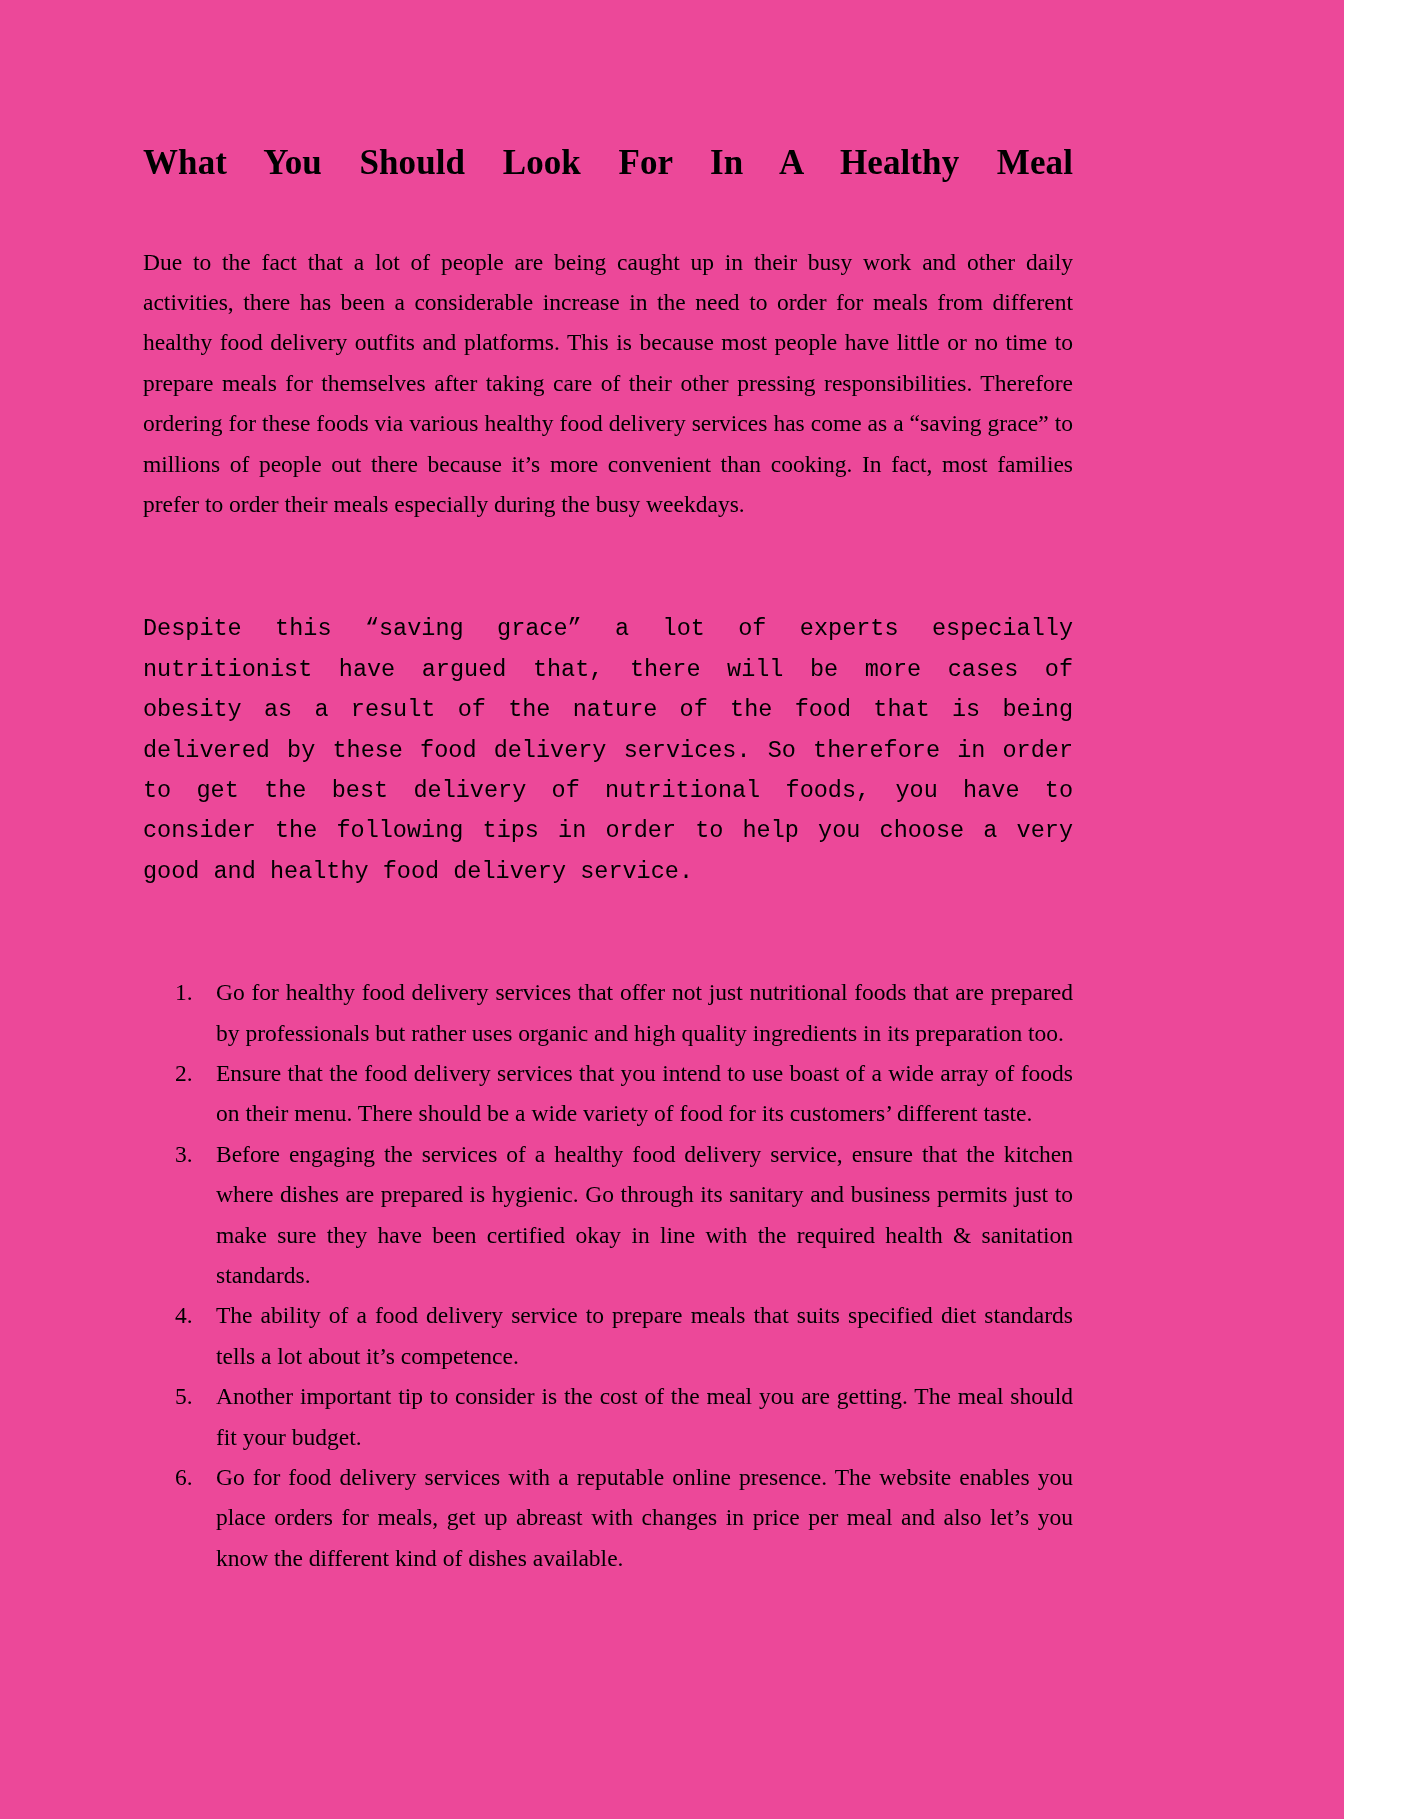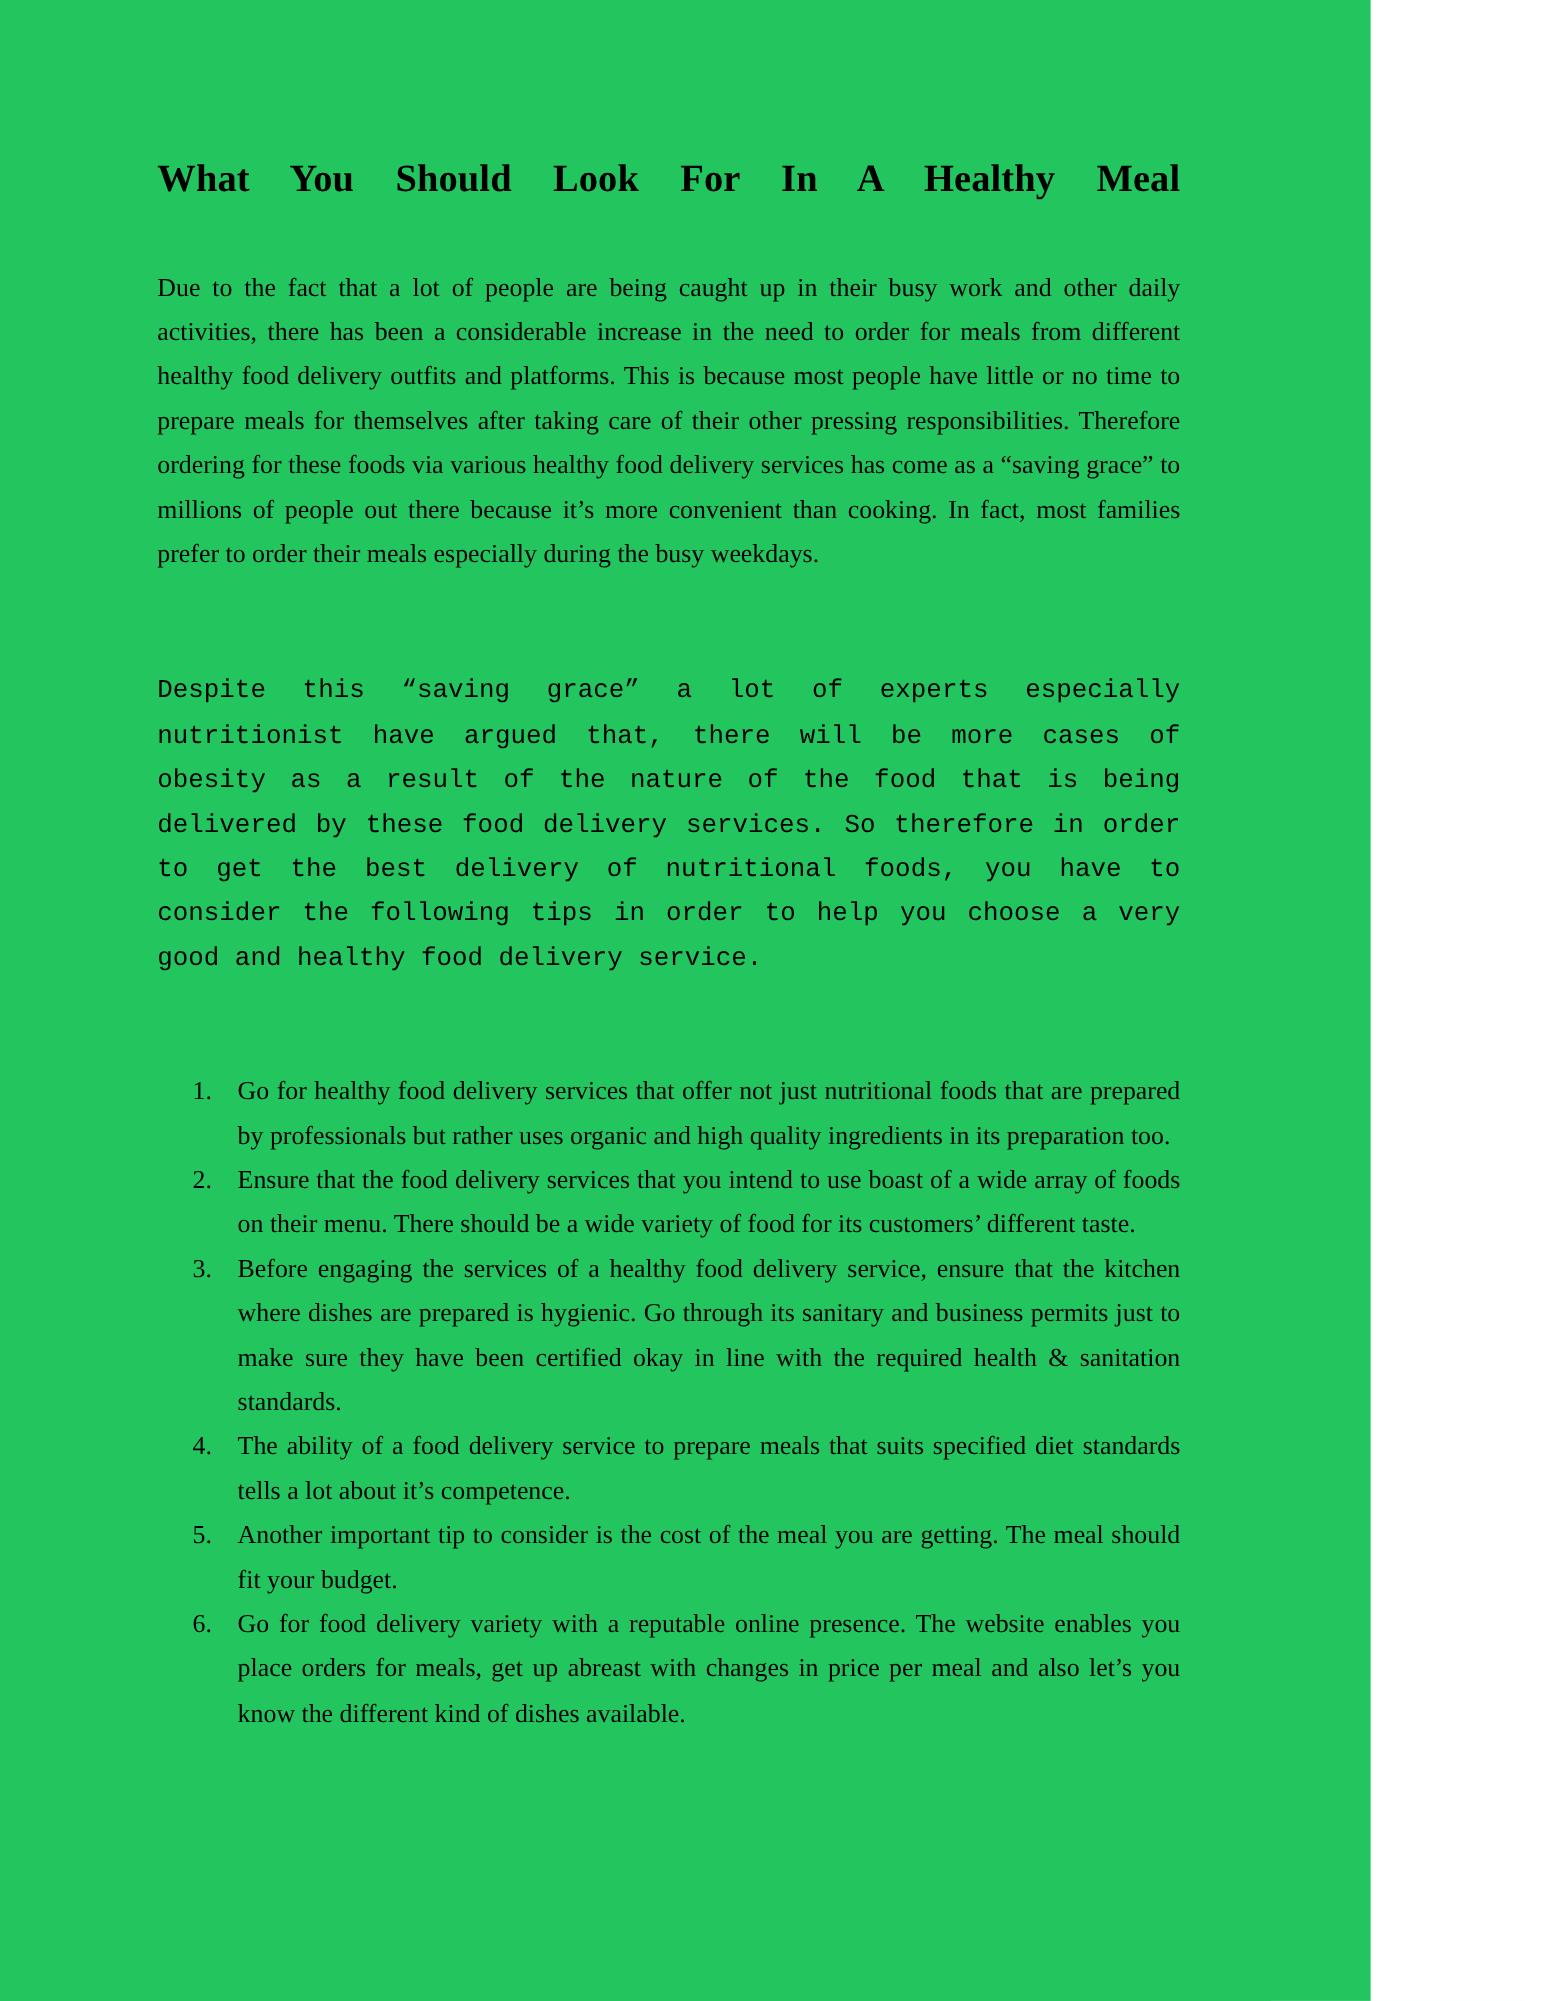--- a/index.html
+++ b/index.html
@@ -3,23 +3,23 @@
 <meta charset="utf-8">
 <style>
   html, body {
     margin: 0;
     padding: 0;
     background: #ffffff;
   }
 
   .page {
     position: relative;
-    width: 1246px;
+    width: 1344px;
     height: 1819px;
-    background: #22c55e;
+    background: #ec4899;
     box-sizing: border-box;
     overflow: hidden;
     font-family: "Liberation Serif", "DejaVu Serif", serif;
     color: #000000;
   }
 
   .content {
     position: absolute;
     left: 143px;
     top: 0;
@@ -124,18 +124,18 @@
       <li>
         <span class="marker">4.</span>
         <span class="item-text">The ability of a food delivery service to prepare meals that suits specified diet standards tells a lot about it’s competence.</span>
       </li>
       <li>
         <span class="marker">5.</span>
         <span class="item-text">Another important tip to consider is the cost of the meal you are getting. The meal should fit your budget.</span>
       </li>
       <li>
         <span class="marker">6.</span>
-        <span class="item-text">Go for food delivery variety with a reputable online presence. The website enables you place orders for meals, get up abreast with changes in price per meal and also let’s you know the different kind of dishes available.</span>
+        <span class="item-text">Go for food delivery services with a reputable online presence. The website enables you place orders for meals, get up abreast with changes in price per meal and also let’s you know the different kind of dishes available.</span>
       </li>
     </ol>
 
   </div>
 </div>
 
 </body></html>

